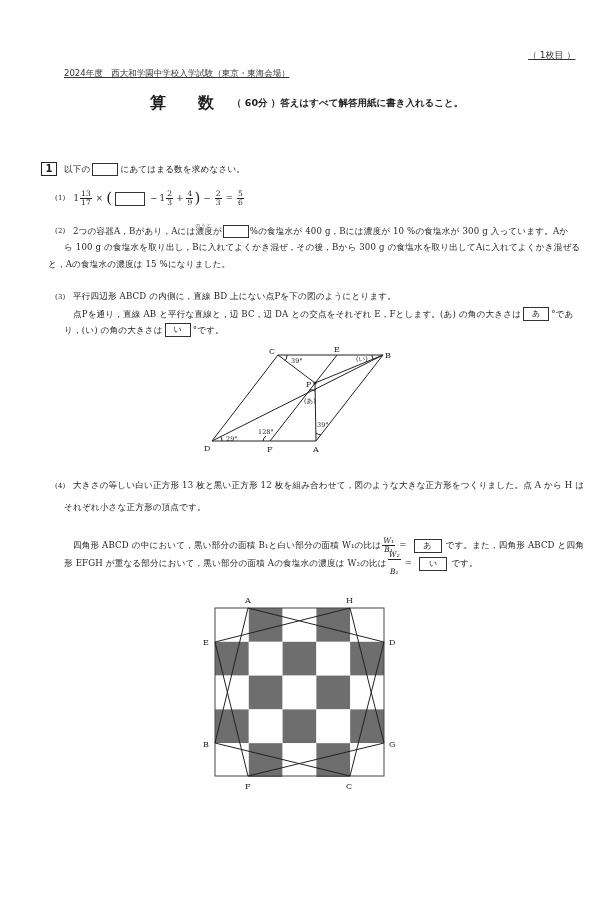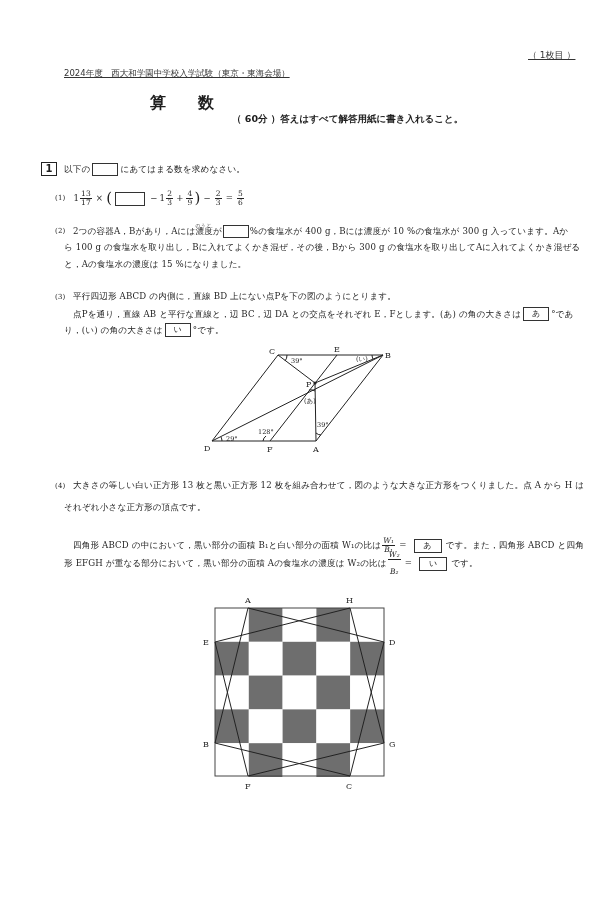--- a/index.html
+++ b/index.html
@@ -25,21 +25,21 @@
   .ruby .rt { position:absolute; top:-6px; left:0; font-size:4.5px; letter-spacing:1px; }
   svg text { font-family:"DejaVu Serif","Liberation Serif",serif; }
 </style>
 </head>
 <body>
 
 <div class="abs sans hdr-small" style="left:528px; top:49px; font-size:9px;">（ 1枚目 ）</div>
 <div class="abs sans hdr-small" style="left:64px; top:68px;">2024年度　西大和学園中学校入学試験（東京・東海会場）</div>
 <div class="abs title-char" style="left:150px; top:93px;">算</div>
 <div class="abs title-char" style="left:198px; top:93px;">数</div>
-<div class="abs title-note" style="left:232px; top:113px;">（ 60分 ）答えはすべて解答用紙に書き入れること。</div>
+<div class="abs title-note" style="left:232px; top:97px;">（ 60分 ）答えはすべて解答用紙に書き入れること。</div>
 
 <div class="abs qnum" style="left:41px; top:162px;">1</div>
 <div class="abs txt" style="left:64px; top:163px;">
   <span>以下の</span><span class="blank" style="width:24px;height:11px;margin:0 2px;"></span><span>にあてはまる数を求めなさい。</span>
 </div>
 
 <div class="abs txt" style="left:55px; top:190px; display:flex; align-items:center;">
   <span style="font-size:7px;margin-right:8px;">(1)</span>
   <span>1</span>
   <span class="frac">
@@ -71,21 +71,21 @@
       <span class="n">5</span>
       <span class="d">6</span>
     </span>
 </div>
 
 <div class="abs txt" style="left:55px; top:226px; font-size:7px;">(2)</div>
 <div class="abs txt" style="left:73px; top:225px;">
   <span>2つの容器A，Bがあり，Aには</span><span class="ruby"><span class="rt">のうど</span><span>濃度</span></span><span>が</span><span class="blank" style="width:24px;height:11px;margin:0 1px;"></span><span>%の食塩水が 400 g，Bには濃度が 10 %の食塩水が 300 g 入っています。Aか</span>
 </div>
 <div class="abs txt" style="left:64px; top:242px;">ら 100 g の食塩水を取り出し，Bに入れてよくかき混ぜ，その後，Bから 300 g の食塩水を取り出してAに入れてよくかき混ぜる</div>
-<div class="abs txt" style="left:64px; top:259px;">と，Aの食塩水の濃度は 15 %になりました。</div>
+<div class="abs txt" style="left:48px; top:259px;">と，Aの食塩水の濃度は 15 %になりました。</div>
 
 <div class="abs txt" style="left:55px; top:292px; font-size:7px;">(3)</div>
 <div class="abs txt" style="left:73px; top:291px;">平行四辺形 ABCD の内側に，直線 BD 上にない点Pを下の図のようにとります。</div>
 <div class="abs txt" style="left:73px; top:307px;">
   <span>点Pを通り，直線 AB と平行な直線と，辺 BC，辺 DA との交点をそれぞれ E，Fとします。(あ) の角の大きさは</span><span class="ansbox" style="width:24px;margin:0 2px;">あ</span><span>°であ</span>
 </div>
 <div class="abs txt" style="left:64px; top:323px;">
   <span>り，(い) の角の大きさは</span><span class="ansbox" style="width:24px;margin:0 2px;">い</span><span>°です。</span>
 </div>
 

